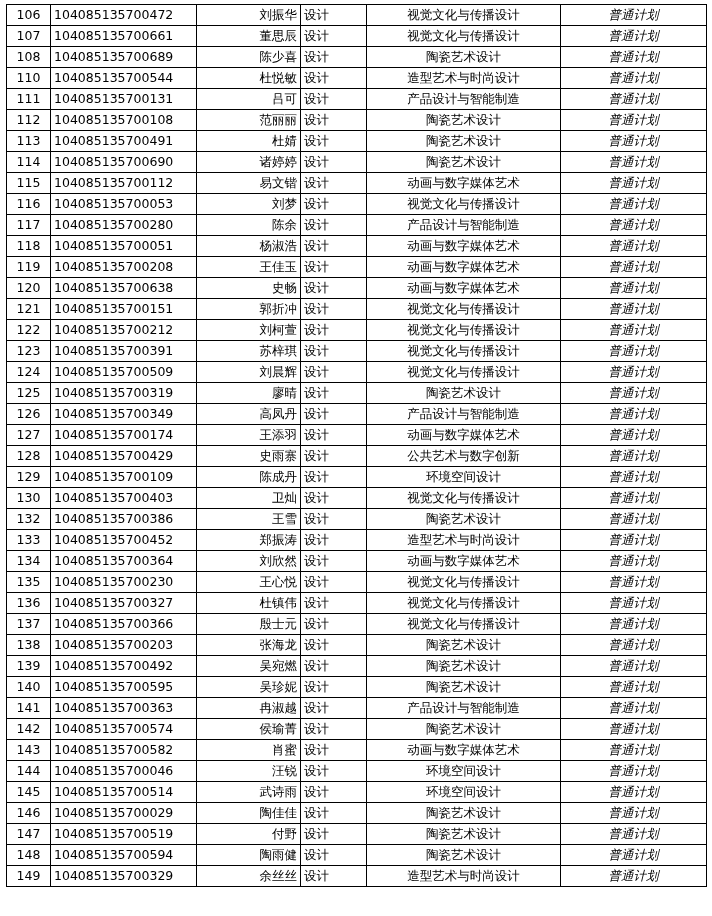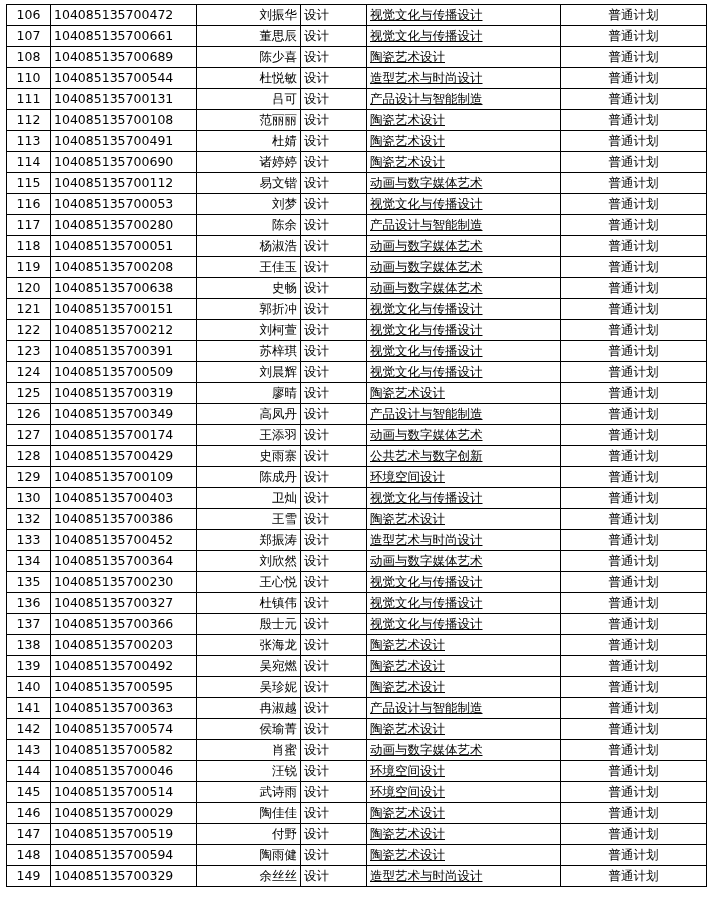--- a/index.html
+++ b/index.html
@@ -39,22 +39,22 @@
   col.c-id    { width: 146px; }
   col.c-name  { width: 104px; }
   col.c-cat   { width: 66px; }
   col.c-major { width: 194px; }
   col.c-plan  { width: 146px; }
 
   td.index  { text-align: center; }
   td.id     { text-align: left; padding-left: 4px; }
   td.name   { text-align: right; padding-left: 6px; }
   td.cat    { text-align: left; padding-left: 6px; }
-  td.major  { text-align: left; padding-left: 5px; text-decoration: underline; }
-  td.plan   { text-align: center; }
+  td.major  { text-align: center; padding-left: 5px; }
+  td.plan   { text-align: center; font-style: italic; }
 </style>
 </head>
 <body>
 
 <div class="sheet">
   <table class="roster">
     <colgroup>
       <col class="c-index">
       <col class="c-id">
       <col class="c-name">

